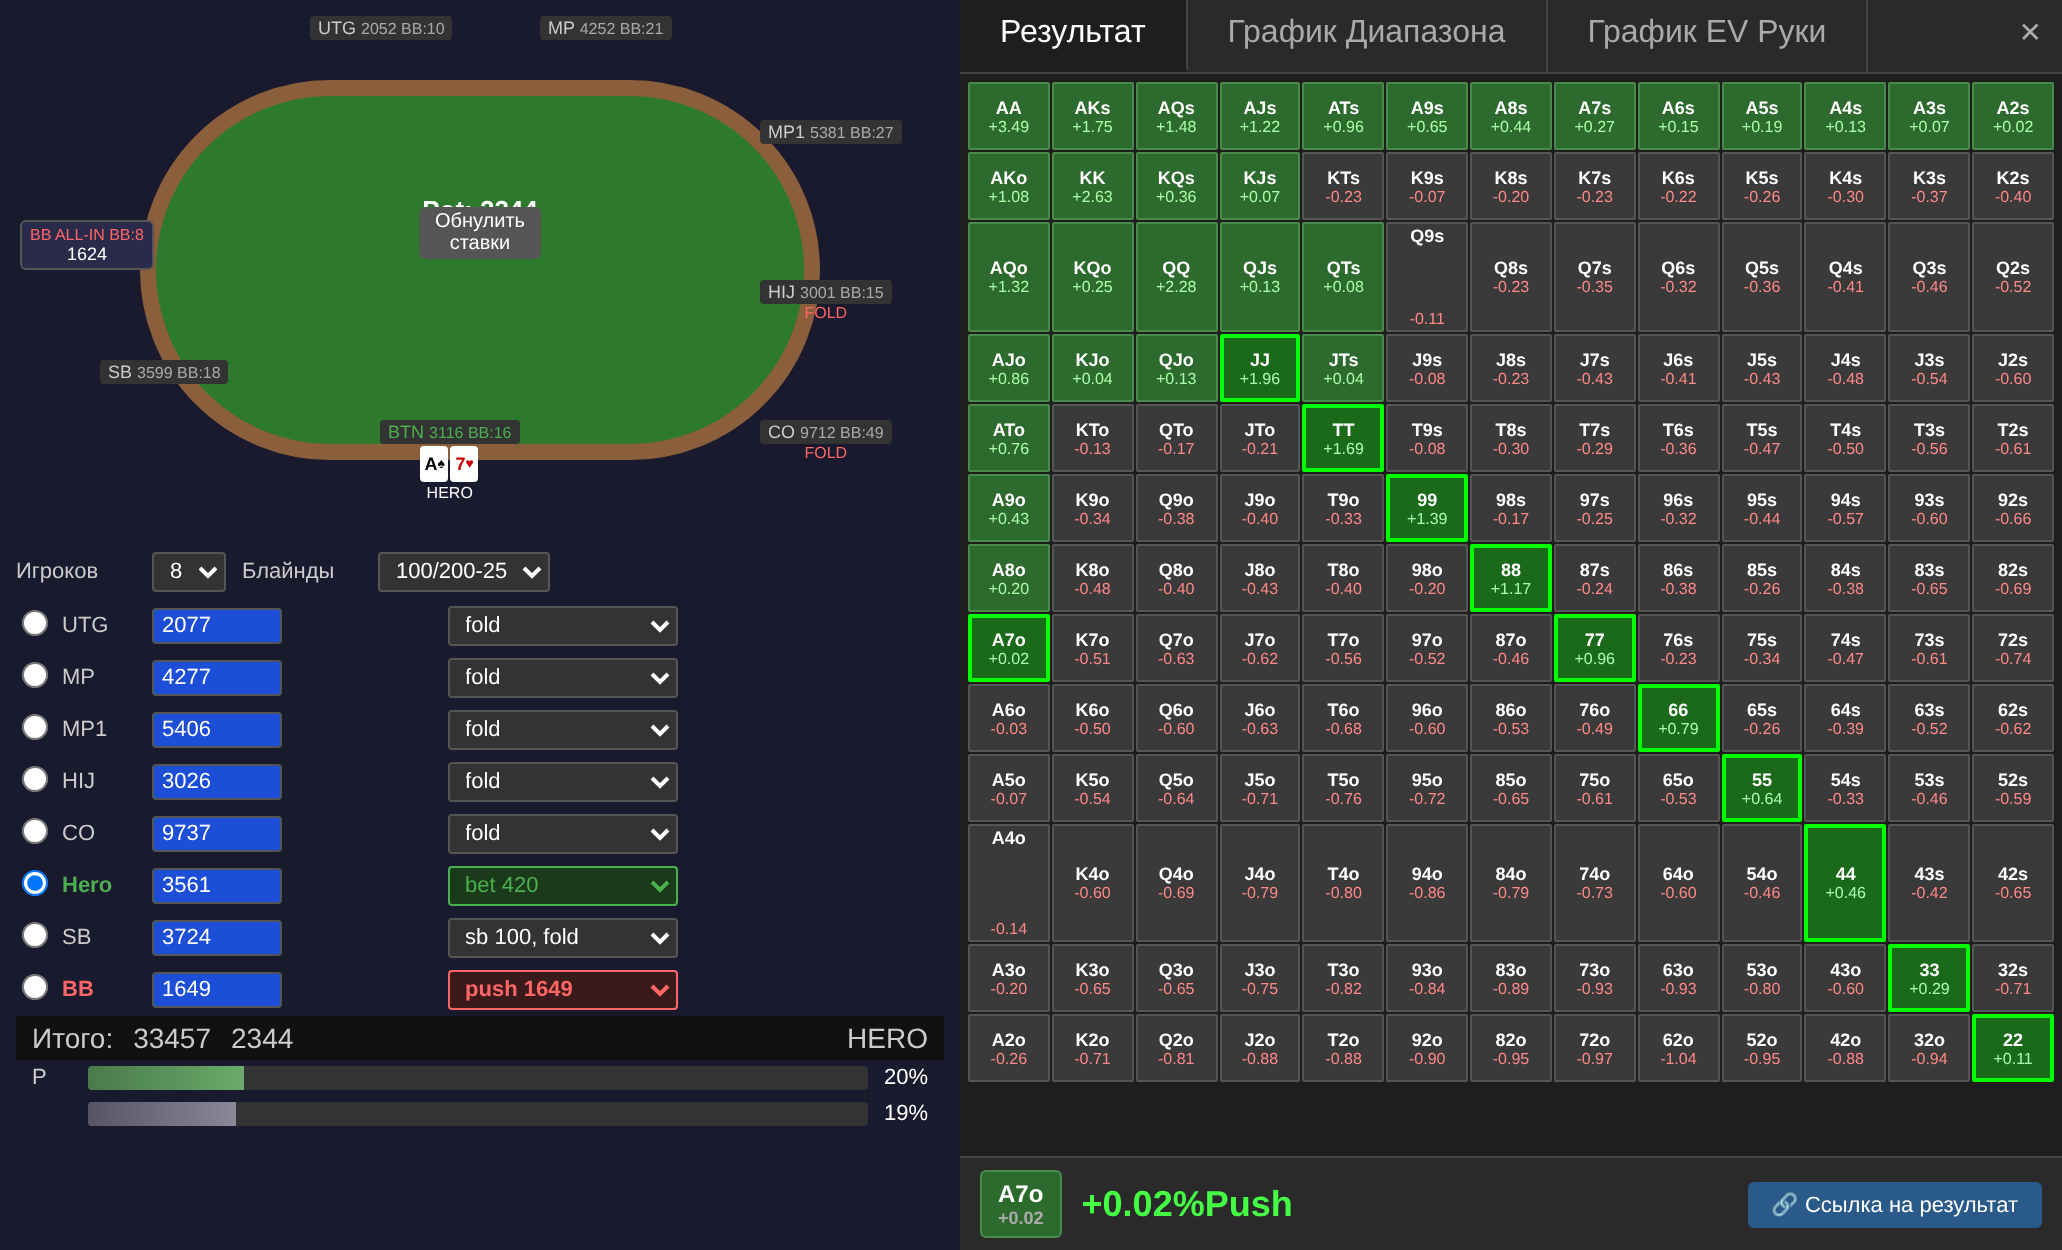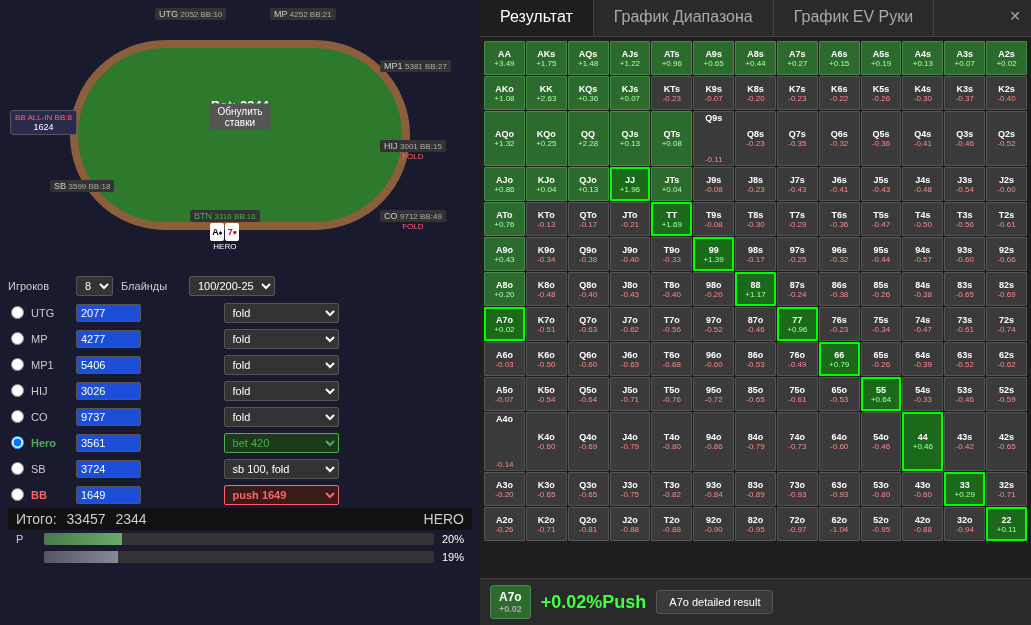--- a/index.html
+++ b/index.html
@@ -915,15 +915,15 @@
         </div>
       </div>
   </div>
 
   <div class="result-bar">
     <div class="result-hand">
       <div>A7o</div>
       <div style="font-size:9px;color:#aaa;">+0.02</div>
     </div>
     <div class="result-ev">+0.02%Push</div>
-    <button class="detail-btn">A7o detailed result</button>
+    <button class="share-btn">🔗 <span>Ссылка на результат</span></button>
   </div>
 </div>
 
 </body></html>

